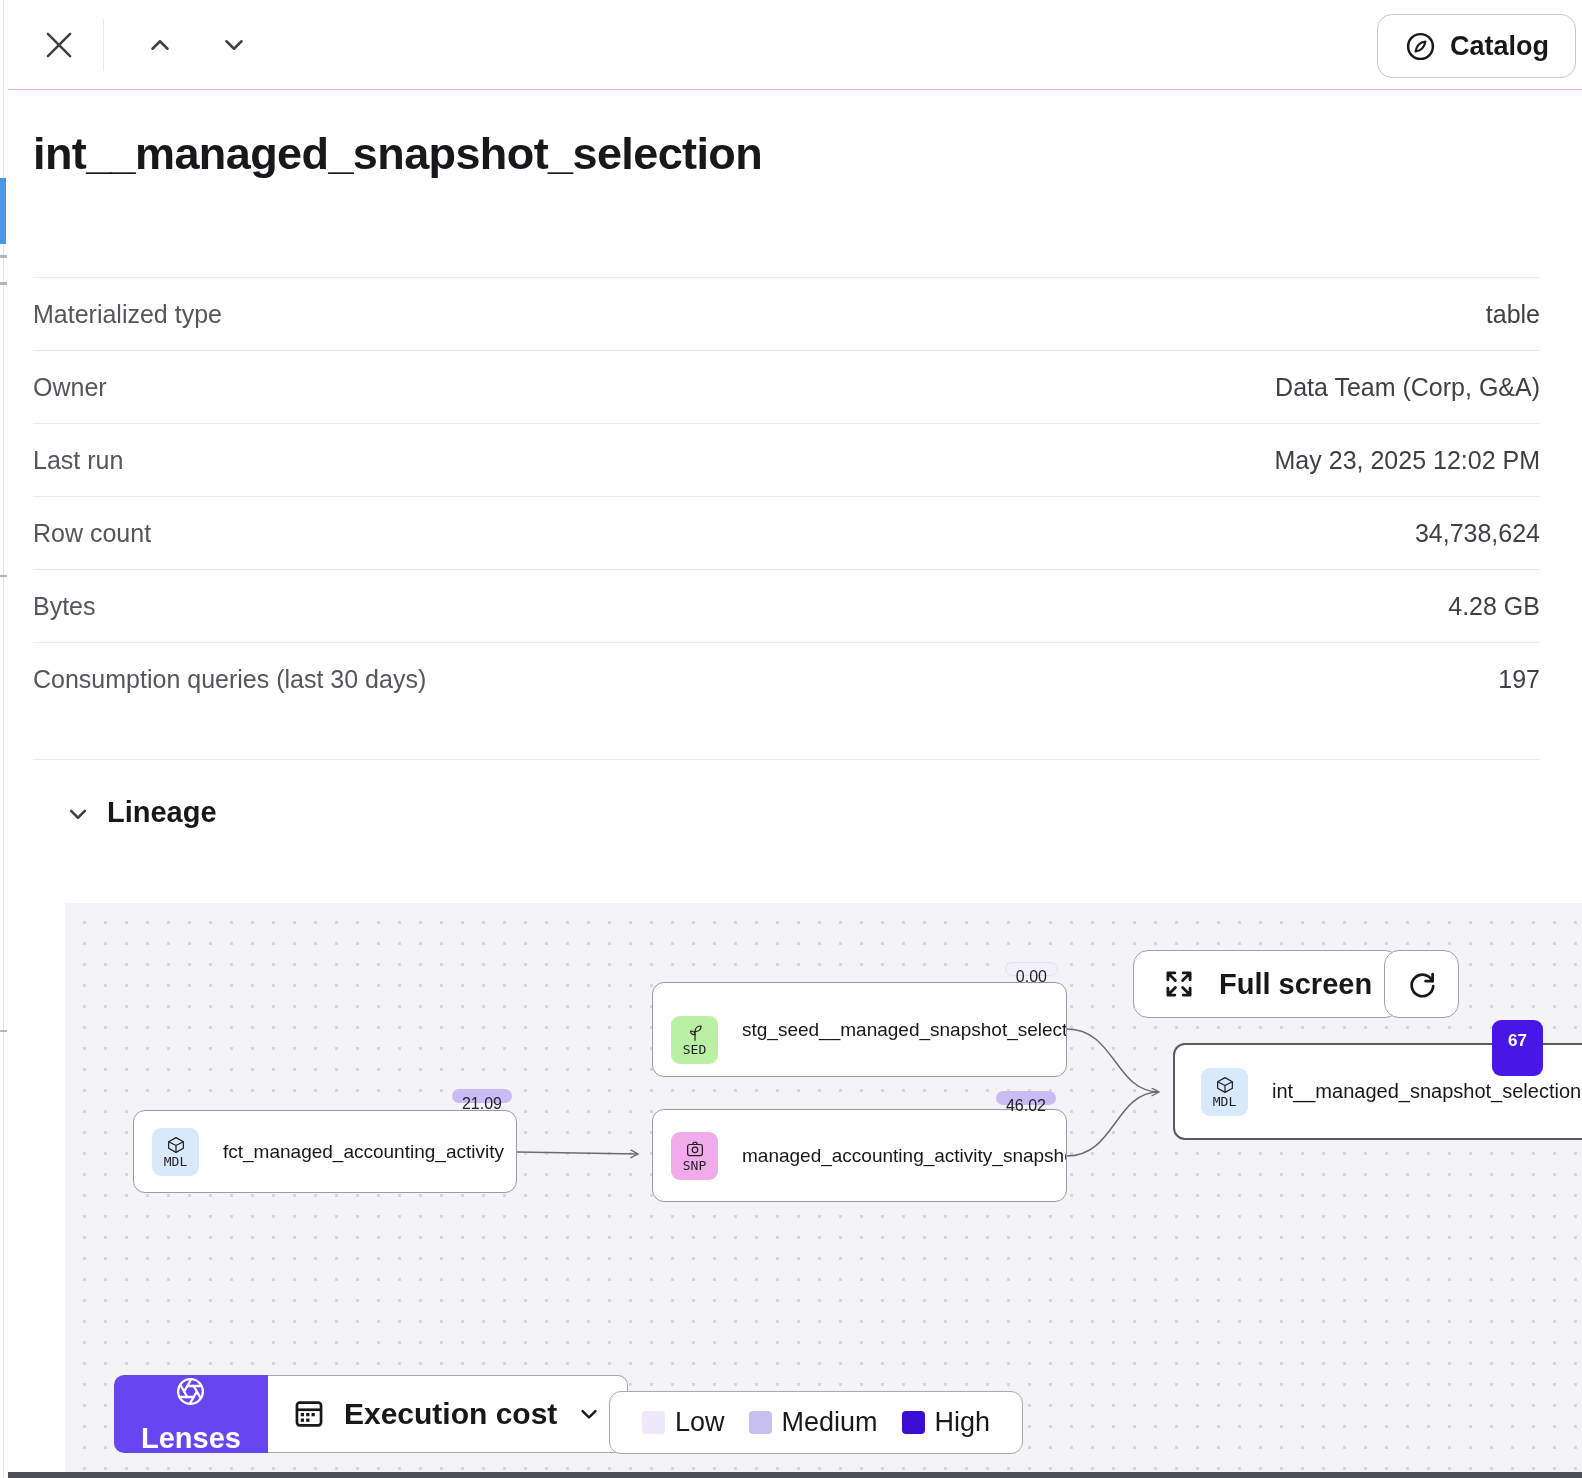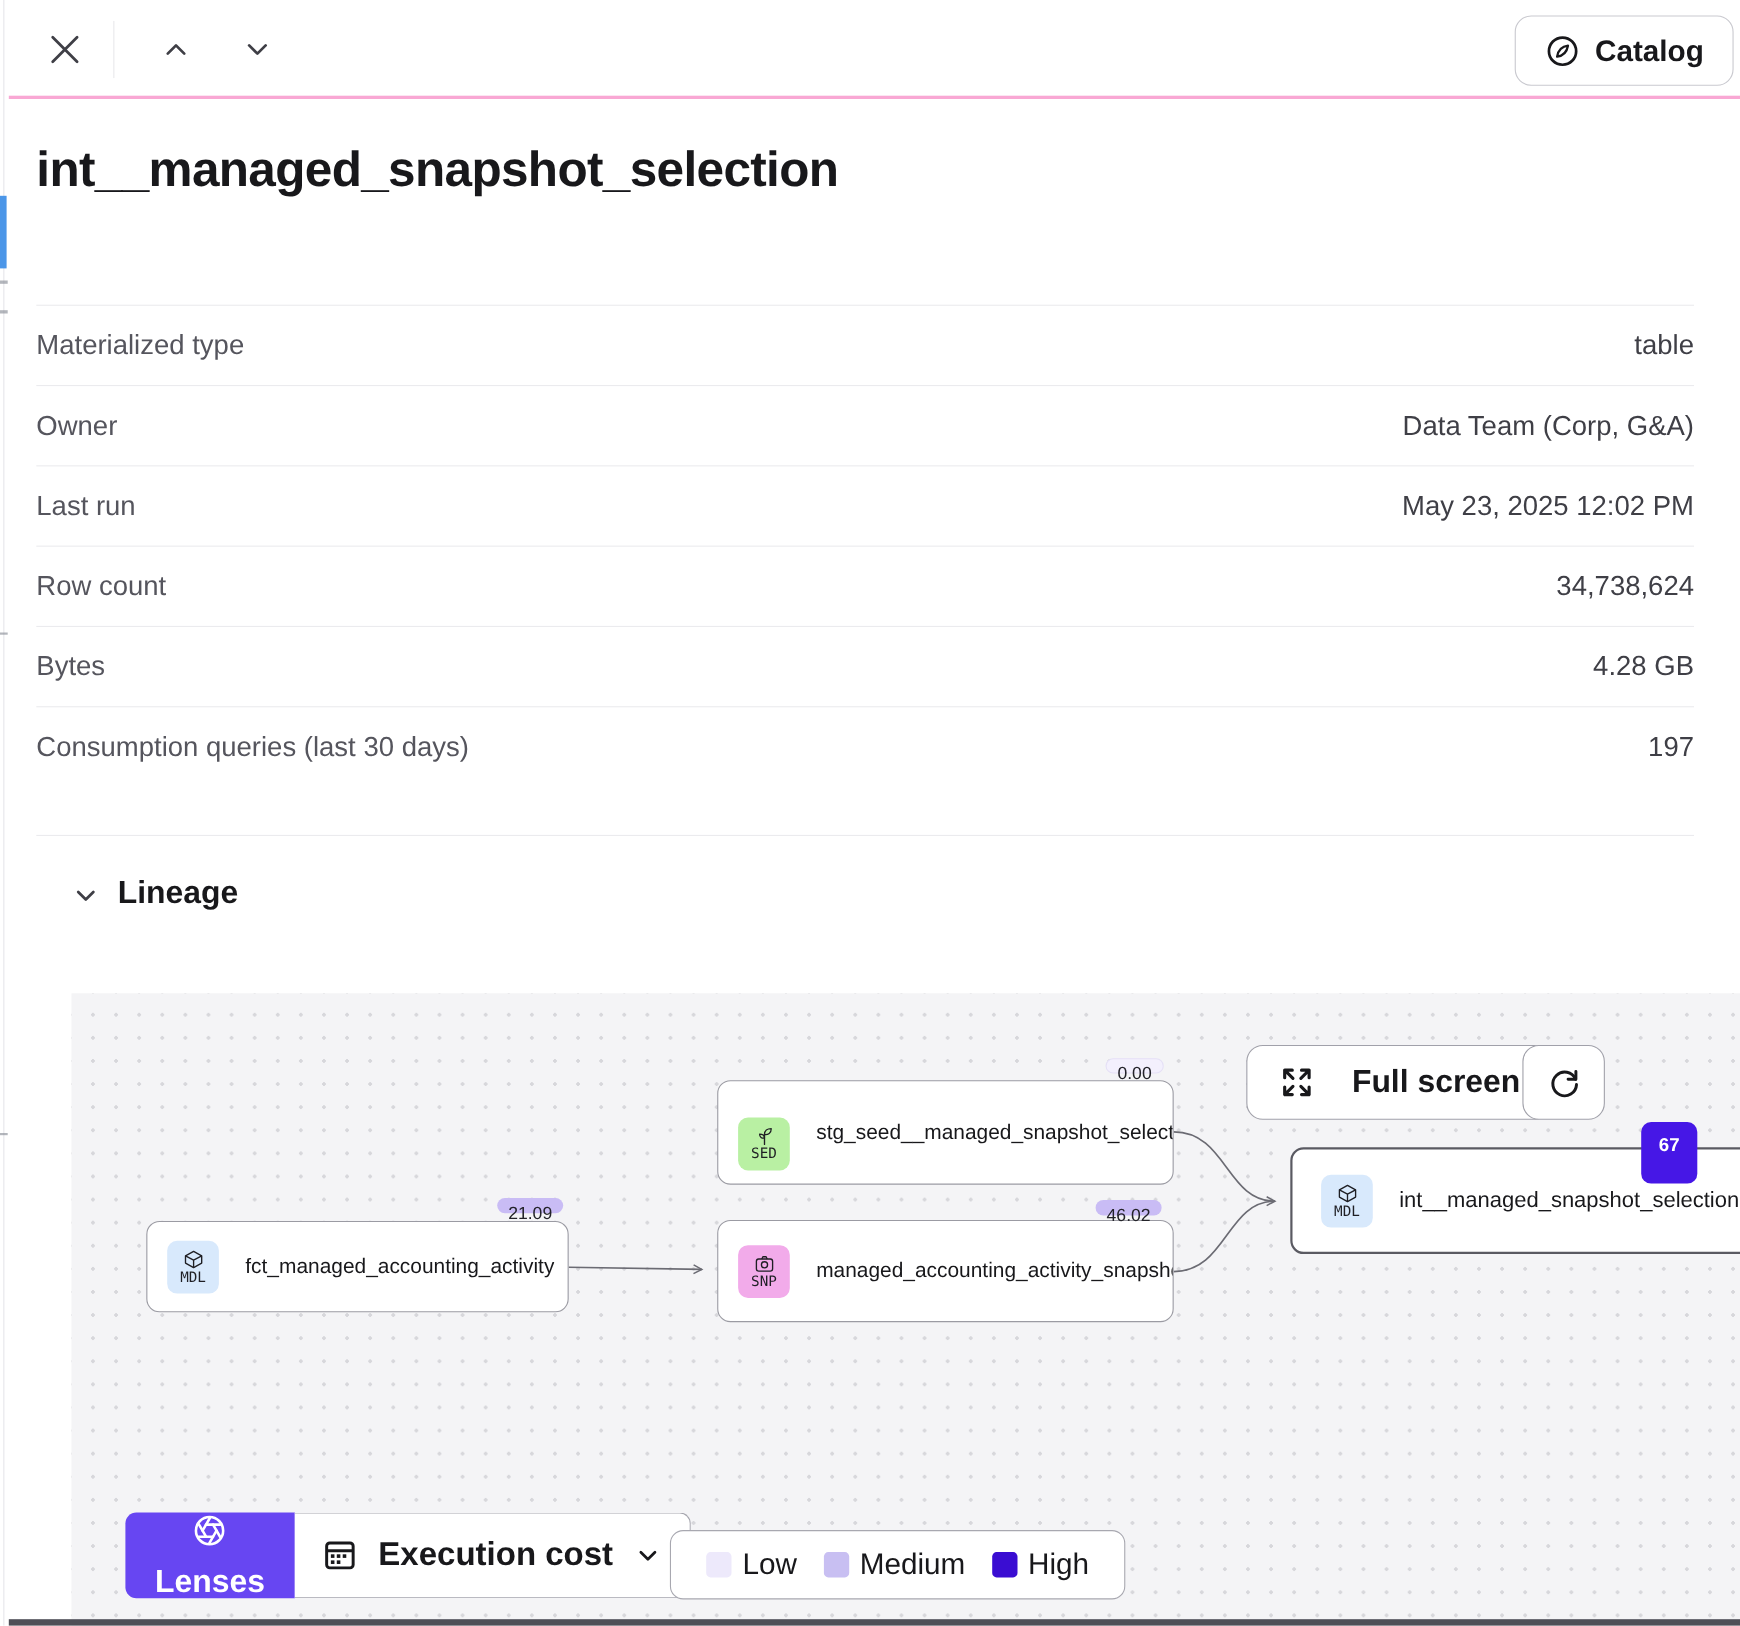--- a/index.html
+++ b/index.html
@@ -5,21 +5,21 @@
   * { margin:0; padding:0; box-sizing:border-box; }
   body { font-family:"Liberation Sans", sans-serif; background:#fff; }
   .screen { position:relative; width:1582px; height:1478px; overflow:hidden; background:#fff; }
 
   
   .underlay-line { position:absolute; left:3px; top:0; bottom:0; width:1px; background:#e6e6ea; }
   .blue-strip { position:absolute; left:0; top:178px; width:6px; height:66px; background:#4b96e8; }
   .tickmark { position:absolute; left:0; width:7px; height:3px; background:#8a8f98; opacity:.65; }
 
   
-  .topbar { position:absolute; left:8px; right:0; top:0; height:90px; background:#fff; border-bottom:3px solid #f9a8d4; }
+  .topbar { position:absolute; left:8px; right:0; top:0; height:90px; background:#fff; border-bottom:1px solid #f9a8d4; }
   .icon-btn { position:absolute; width:46px; height:46px; top:22px; display:flex; align-items:center; justify-content:center; background:none; border:none; cursor:pointer; }
   .topbar-divider { position:absolute; left:95px; top:19px; width:1px; height:52px; background:#e9e9ec; }
   .catalog-btn { position:absolute; right:6px; top:14px; height:64px; display:flex; align-items:center; gap:13px; padding:0 26px; background:#fff; border:1.5px solid #c9c9cf; border-radius:15px; font-size:27px; font-weight:600; color:#18181b; font-family:"Liberation Sans", sans-serif; cursor:pointer; }
 
   
   .page-title { position:absolute; left:33px; top:128px; font-size:45px; font-weight:700; letter-spacing:-0.6px; color:#18181b; white-space:nowrap; }
 
   
   .meta { position:absolute; left:33px; right:42px; top:277px; }
   .meta-row { display:flex; justify-content:space-between; align-items:center; height:73px; border-top:1px solid #ebebee; font-size:25px; }
@@ -45,21 +45,21 @@
   .chip-sed { background:#b9f0a3;margin-top:20px; }
   .chip-snp { background:#f2abea; }
 
   .badge { position:absolute; height:14px; line-height:30px; border-radius:8px; padding:0 10px; font-size:16px; color:#232329; white-space:nowrap; }
   .badge-medium { background:#c9bcf5; }
   .badge-low { background:#f3f0fd; border:1px solid #e5e0f6; line-height:28px; }
   .badge-high { background:#4617e6; color:#fff; font-weight:600; font-size:17px; height:56px; line-height:42px; border-radius:9px; padding:0 16px; }
 
   .node-int { border:2px solid #5a5a62; }
 
-  .fullscreen-btn { position:absolute; left:1068px; top:47px; height:68px; display:flex; align-items:center; gap:32px; padding:0 27px; background:#fff; border:1.5px solid #a1a1aa; border-radius:15px; font-size:29px; font-weight:600; color:#18181b; font-family:"Liberation Sans", sans-serif; cursor:pointer; }
+  .fullscreen-btn { position:absolute; left:1068px; top:47px; height:68px; display:flex; align-items:center; gap:22px; padding:0 27px; background:#fff; border:1.5px solid #a1a1aa; border-radius:15px; font-size:29px; font-weight:600; color:#18181b; font-family:"Liberation Sans", sans-serif; cursor:pointer; }
   .refresh-btn { position:absolute; left:1319px; top:47px; width:75px; height:68px; display:flex; align-items:center; justify-content:center; background:#fff; border:1.5px solid #a1a1aa; border-radius:15px; cursor:pointer; }
 
   .lens-group { position:absolute; left:49px; top:472px; height:78px; display:flex; }
   .lenses-btn { display:flex; align-items:center; gap:14px; padding:0 27px; background:#6746f2; color:#fff; border:none; border-radius:10px 0 0 10px; font-size:29px; font-weight:600; font-family:"Liberation Sans", sans-serif; cursor:pointer;flex-direction:column; }
   .lens-select { display:flex; align-items:center; gap:18px; padding:0 24px; background:#fff; border:1.5px solid #a4a4ac; border-left:none; border-radius:0 10px 10px 0; font-size:30px; font-weight:600; color:#18181b; font-family:"Liberation Sans", sans-serif; cursor:pointer; }
 
   .legend { position:absolute; left:544px; top:488px; height:63px; display:flex; align-items:center; gap:24px; padding:0 32px; background:#fff; border:1.5px solid #a8a8b0; border-radius:12px; }
   .legend-item { display:flex; align-items:center; gap:10px; font-size:27px; color:#18181b; }
   .swatch { width:23px; height:23px; border-radius:4px; }
   .swatch-low { background:#ede9fb; }

